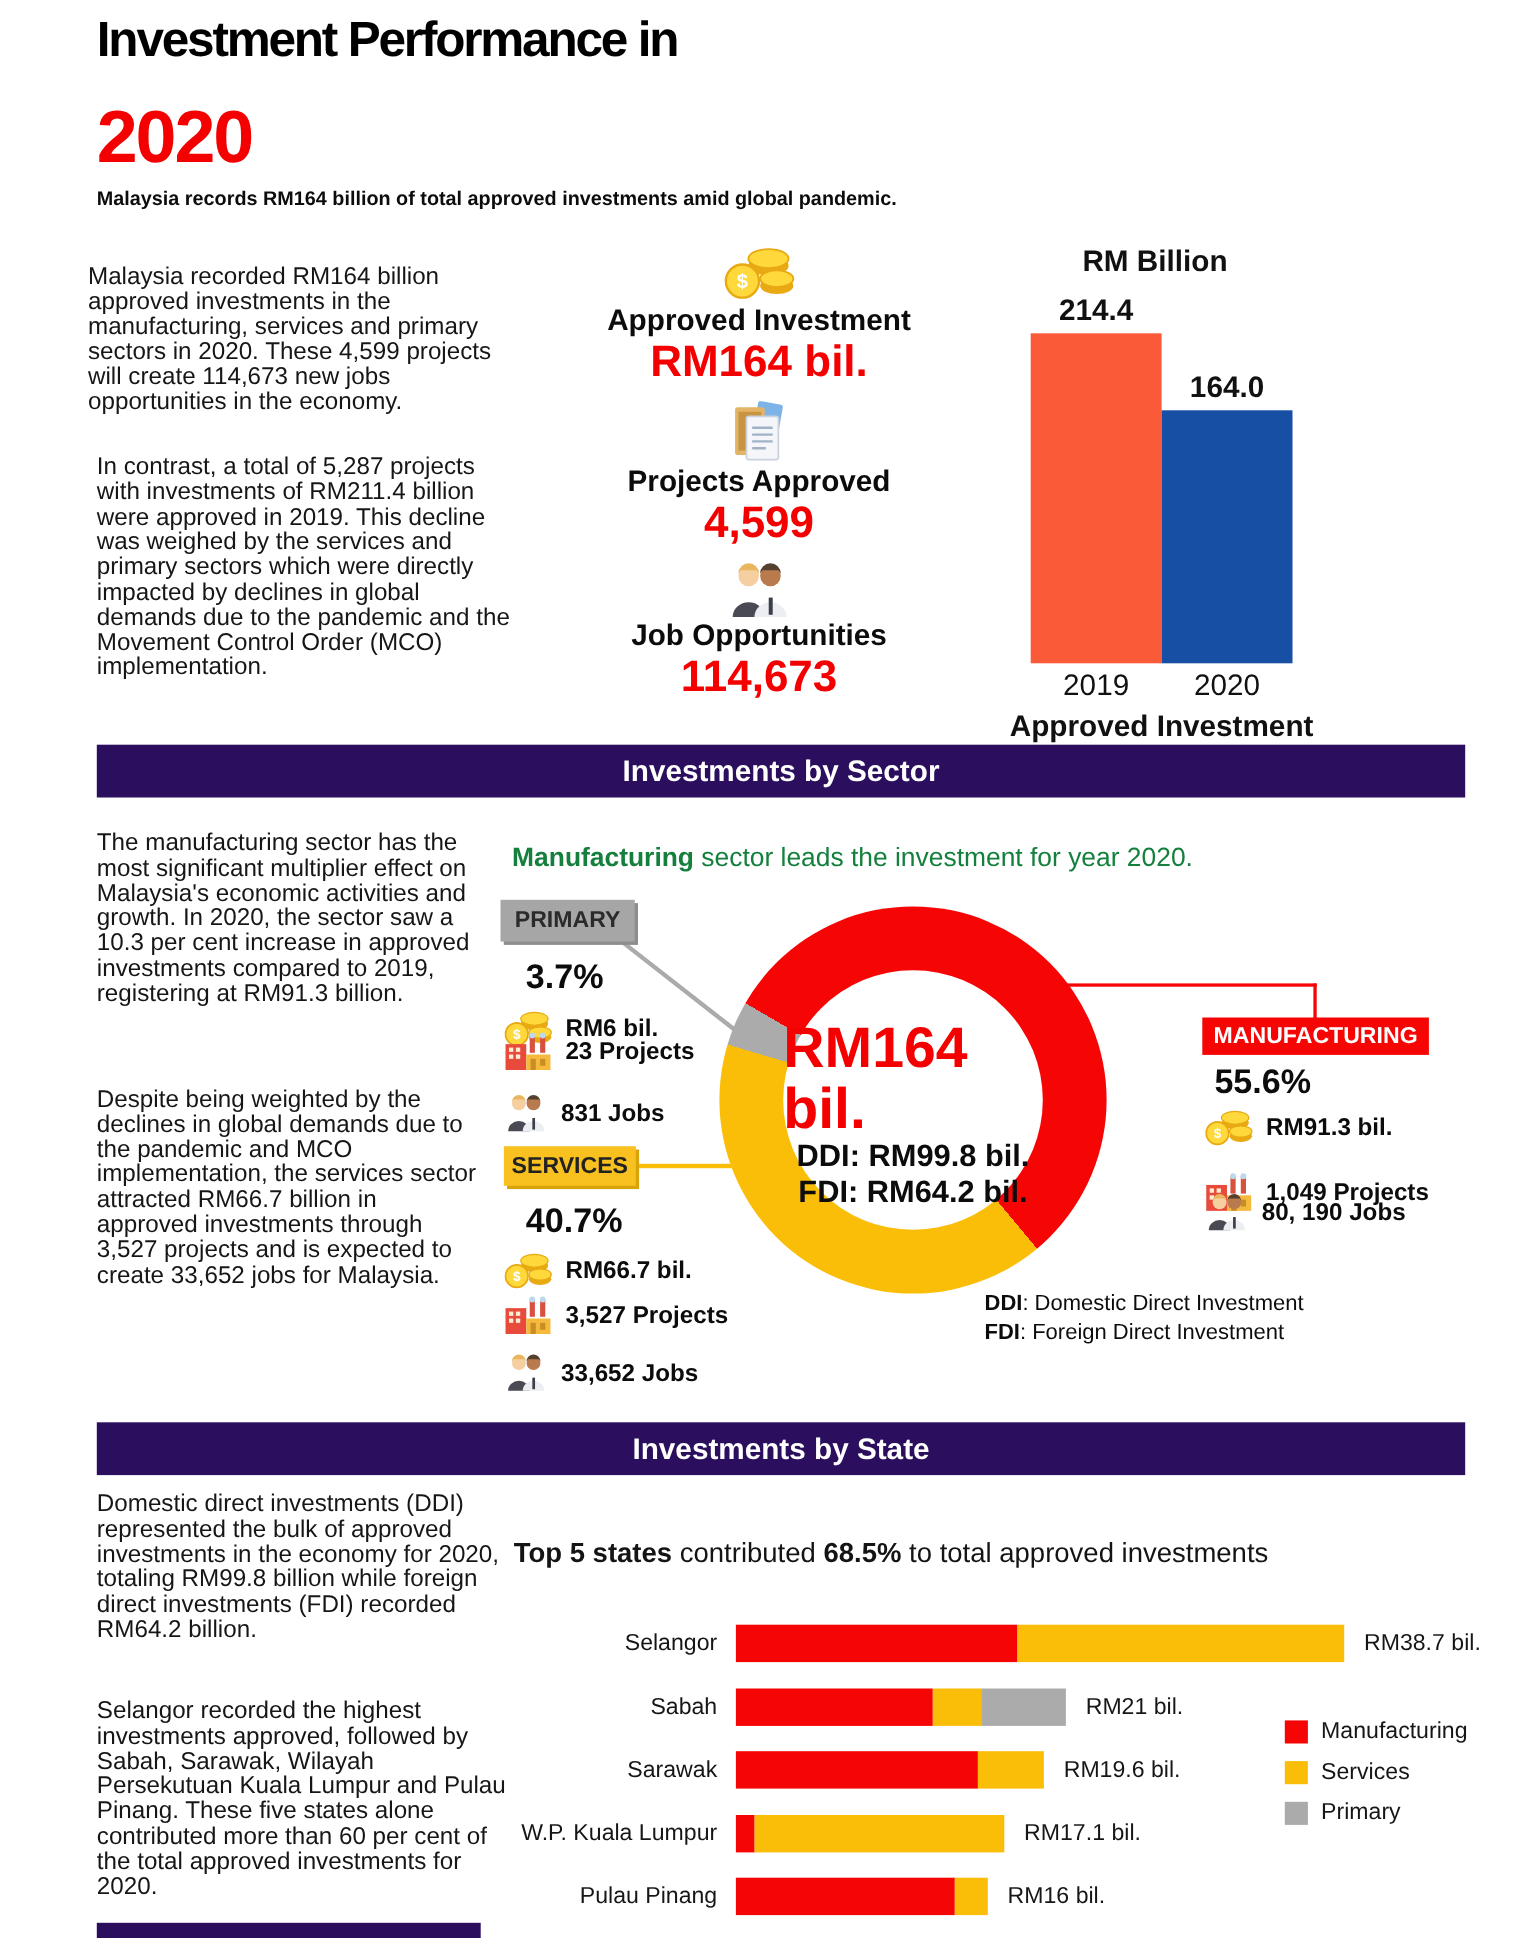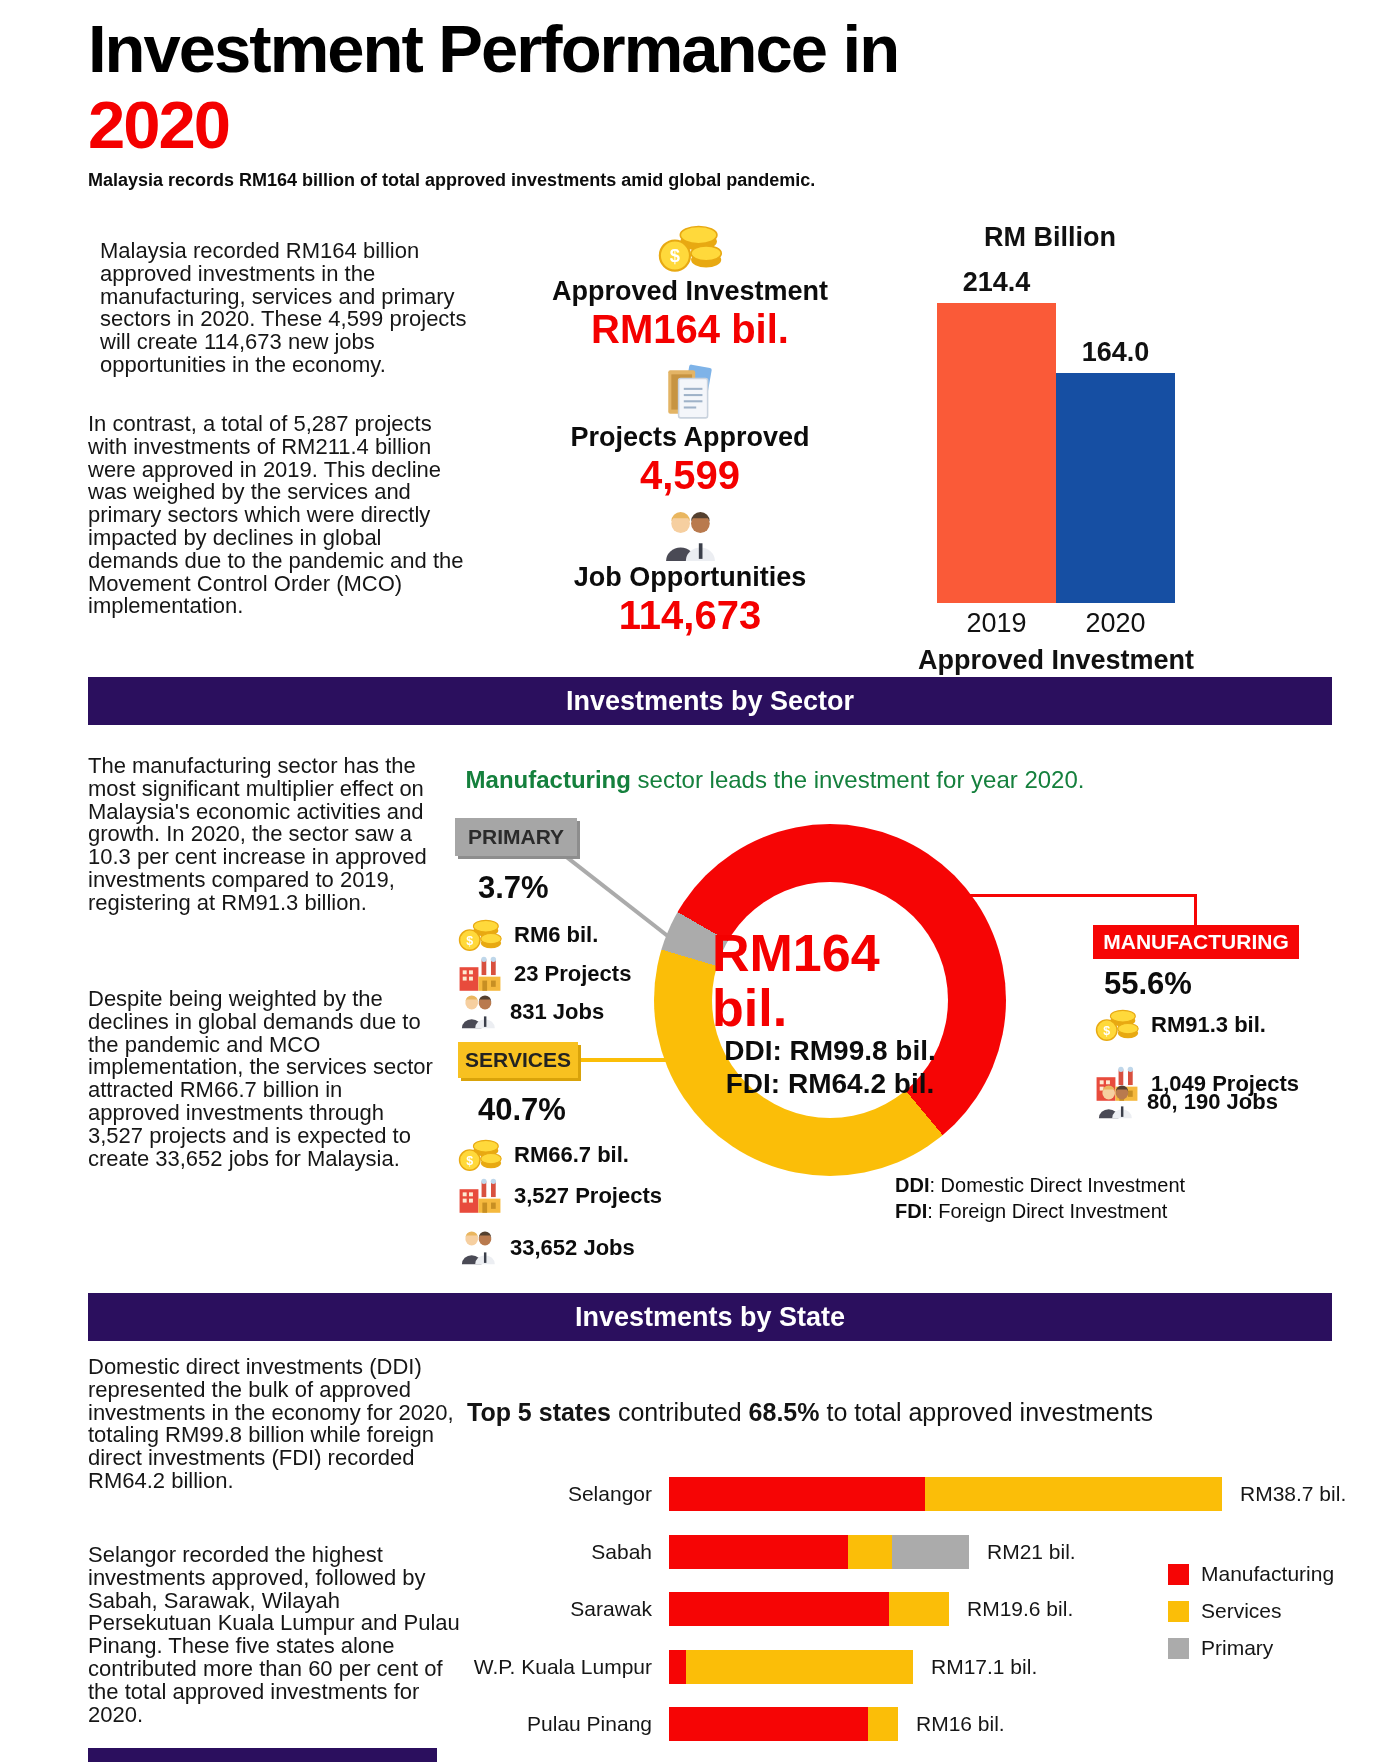--- a/index.html
+++ b/index.html
@@ -2,21 +2,21 @@
 <html><head>
 <meta charset="utf-8">
 <style>
   html,body{margin:0;padding:0;background:#ffffff;}
   #page{position:relative;width:1380px;height:1762px;background:#fff;overflow:hidden;
         font-family:"Liberation Sans",sans-serif;color:#111;}
   .abs{position:absolute;}
   .b{font-weight:700;}
   .ctr{text-align:center;}
   .para{font-size:22px;line-height:22.8px;color:#161616;}
-  .title1{font-size:67px;font-weight:700;letter-spacing:-2px;color:#000;}
+  .title1{font-size:45px;font-weight:700;letter-spacing:-2px;color:#000;}
   .title2{font-size:67px;font-weight:700;letter-spacing:-2px;}
   .subtitle{font-size:18px;font-weight:700;color:#0c0c0c;}
   .kpi-label{font-size:27px;font-weight:700;color:#0c0c0c;}
   .kpi-value{font-size:40px;font-weight:700;}
   .banner{height:48px;line-height:48px;text-align:center;color:#fff;font-size:27px;font-weight:700;}
   .yc-val{font-size:27px;font-weight:700;text-align:center;}
   .yc-cat{font-size:27px;text-align:center;}
   .yc-title{font-size:27px;font-weight:700;text-align:center;}
   .sec-head{font-size:24px;color:#15803d;text-align:center;}
   .tagbox{font-size:21px;font-weight:700;text-align:center;}
@@ -83,21 +83,21 @@
         <rect x="31" y="31" width="6" height="13" fill="#C78F23"></rect>
         <rect x="42" y="31" width="6" height="8" fill="#C78F23"></rect>
       </symbol>
     </defs>
   </svg>
 
   <div class="abs title1" style="left:88px;top:10px;">Investment Performance in</div>
   <div class="abs title2" style="left:88px;top:86px;color:#F40000;">2020</div>
   <div class="abs subtitle" style="left:88px;top:170px;width:1100px;">Malaysia records RM164 billion of total approved investments amid global pandemic.</div>
 
-  <div class="abs para" style="left:100px;top:240px;width:382px;">Malaysia recorded RM164 billion approved investments in the manufacturing, services and primary sectors in 2020. These 4,599 projects will create 114,673 new jobs opportunities in the economy.</div>
+  <div class="abs para" style="left:80px;top:240px;width:382px;">Malaysia recorded RM164 billion approved investments in the manufacturing, services and primary sectors in 2020. These 4,599 projects will create 114,673 new jobs opportunities in the economy.</div>
   <div class="abs para" style="left:88px;top:413px;width:382px;">In contrast, a total of 5,287 projects with investments of RM211.4 billion were approved in 2019. This decline was weighed by the services and primary sectors which were directly impacted by declines in global demands due to the pandemic and the Movement Control Order (MCO) implementation.</div>
 
   <div class="abs" style="left:500px;top:220px;width:380px;">
     <div style="display:flex;justify-content:center;">
         <svg class="ic" width="66" height="56">
           <use href="#sym-coins"></use>
         </svg>
       </div>
     <div class="kpi-label ctr">Approved Investment</div>
     <div class="kpi-value ctr" style="color:#F40000;">RM164 bil.</div>
@@ -146,21 +146,21 @@
   <div class="abs tagbox" style="left:455px;top:818px;width:122px;height:38px;line-height:38px;background:#A6A6A6;color:#2b2b2b;box-shadow:3px 3px 0 #8d8d8d;">PRIMARY</div>
   <div class="abs pct" style="left:478px;top:870px;">3.7%</div>
   <div class="abs statrow" style="left:458px;top:898px;margin-top:18px;">
     <span>
         <svg class="ic" width="44" height="38">
           <use href="#sym-coins"></use>
         </svg>
       </span>
     <span class="stat">RM6 bil.</span>
   </div>
-  <div class="abs statrow" style="left:458px;top:938px;margin-top:18px;">
+  <div class="abs statrow" style="left:458px;top:938px;margin-top:0;">
     <span>
         <svg class="ic" width="44" height="35">
           <use href="#sym-factory"></use>
         </svg>
       </span>
     <span class="stat">23 Projects</span>
   </div>
   <div class="abs statrow" style="left:458px;top:976px;margin-top:18px;">
     <span>
         <svg class="ic" width="40" height="35">

